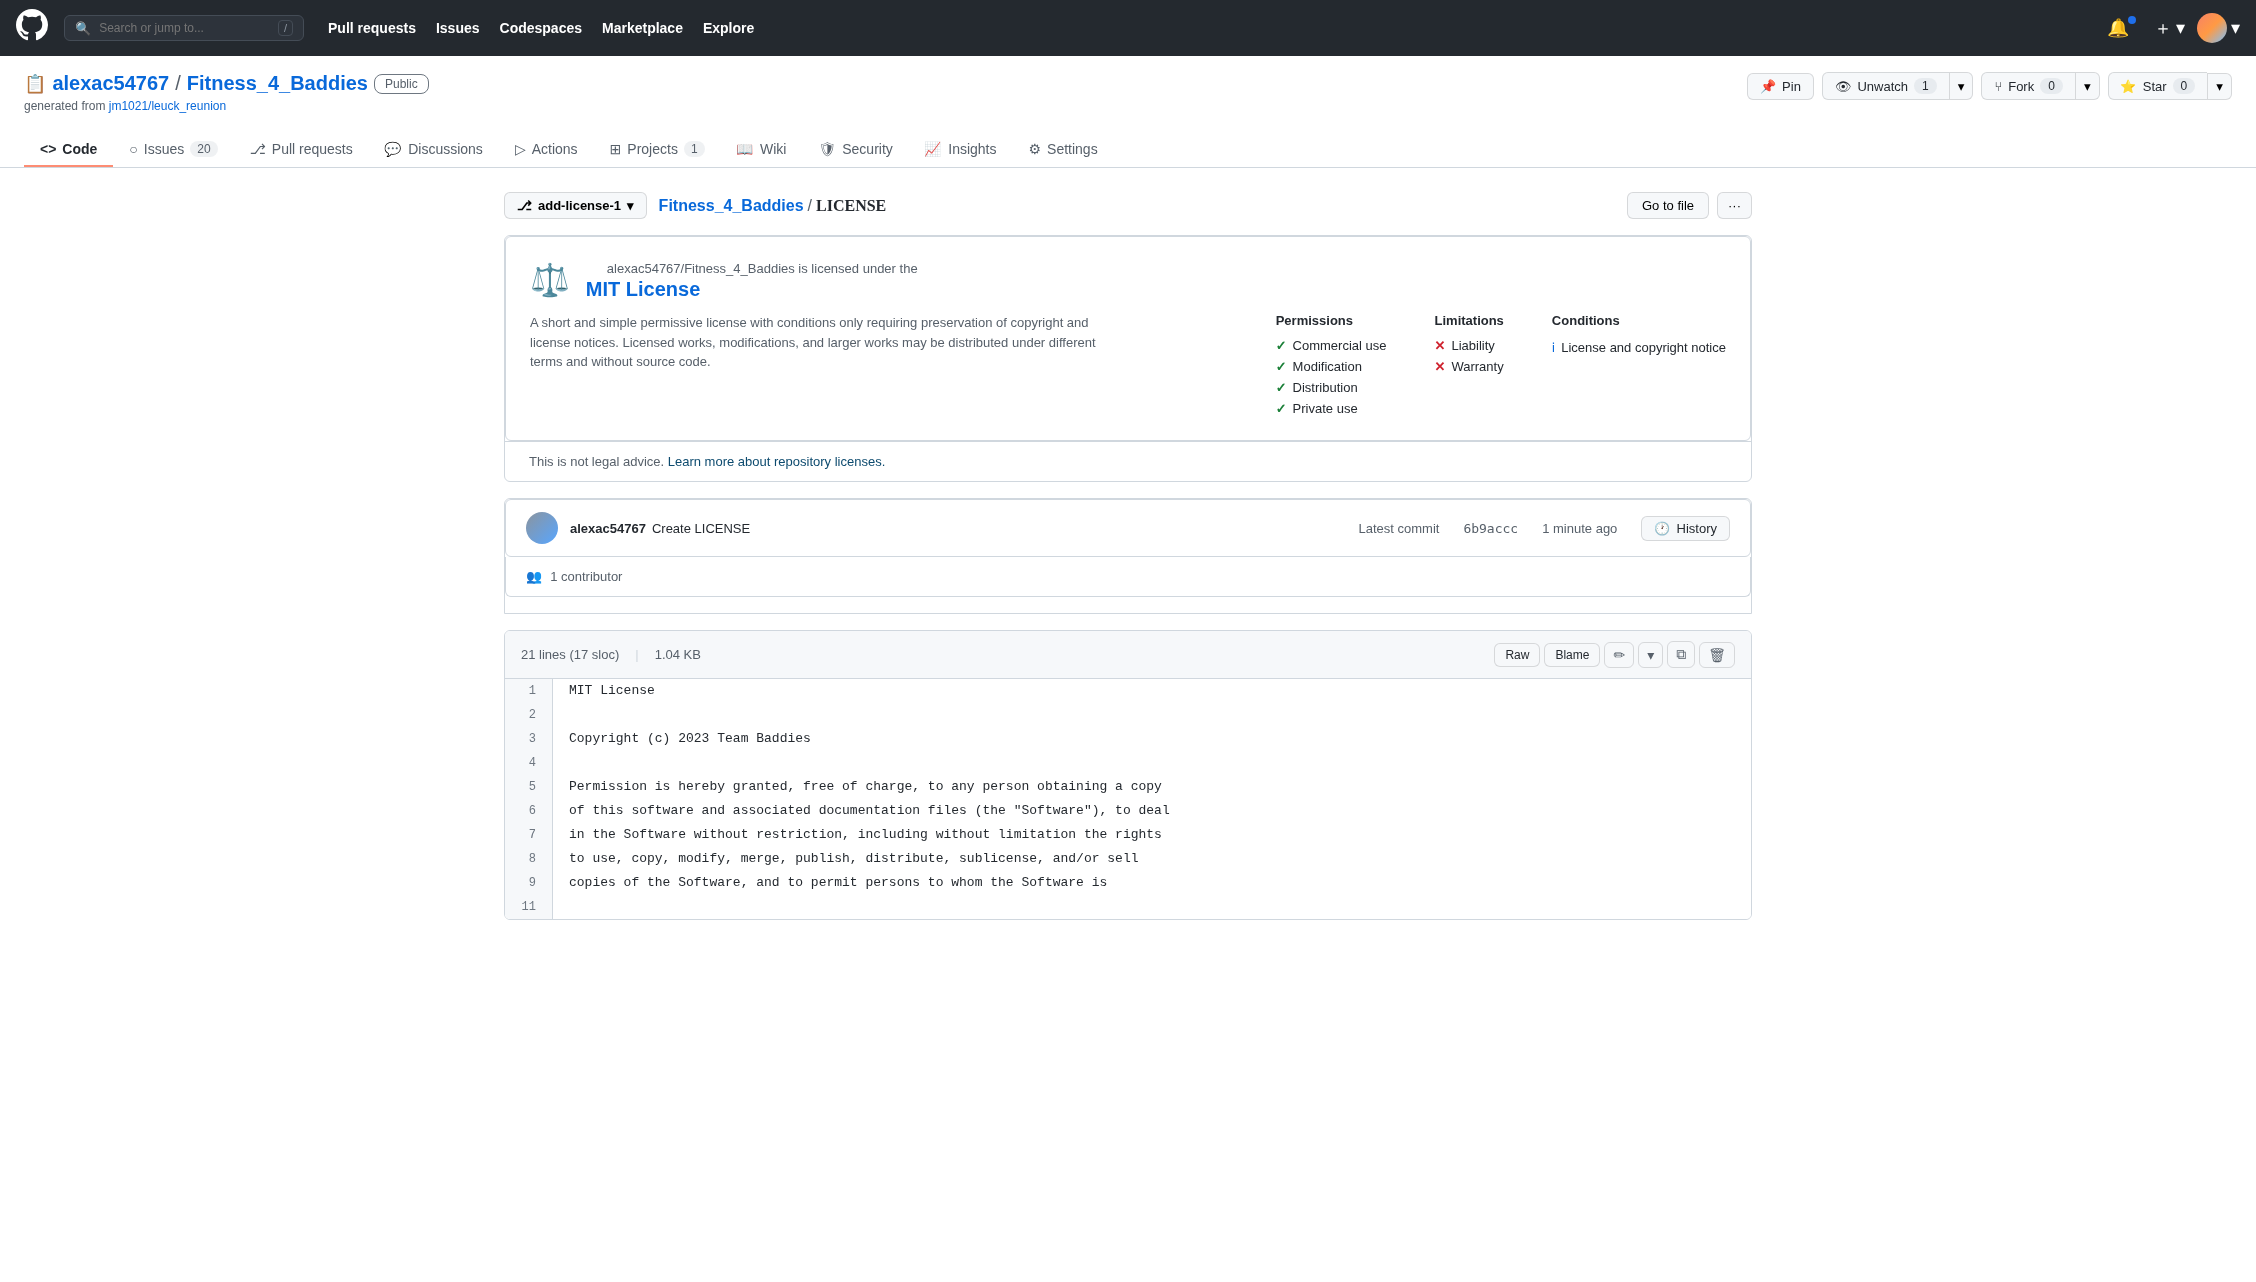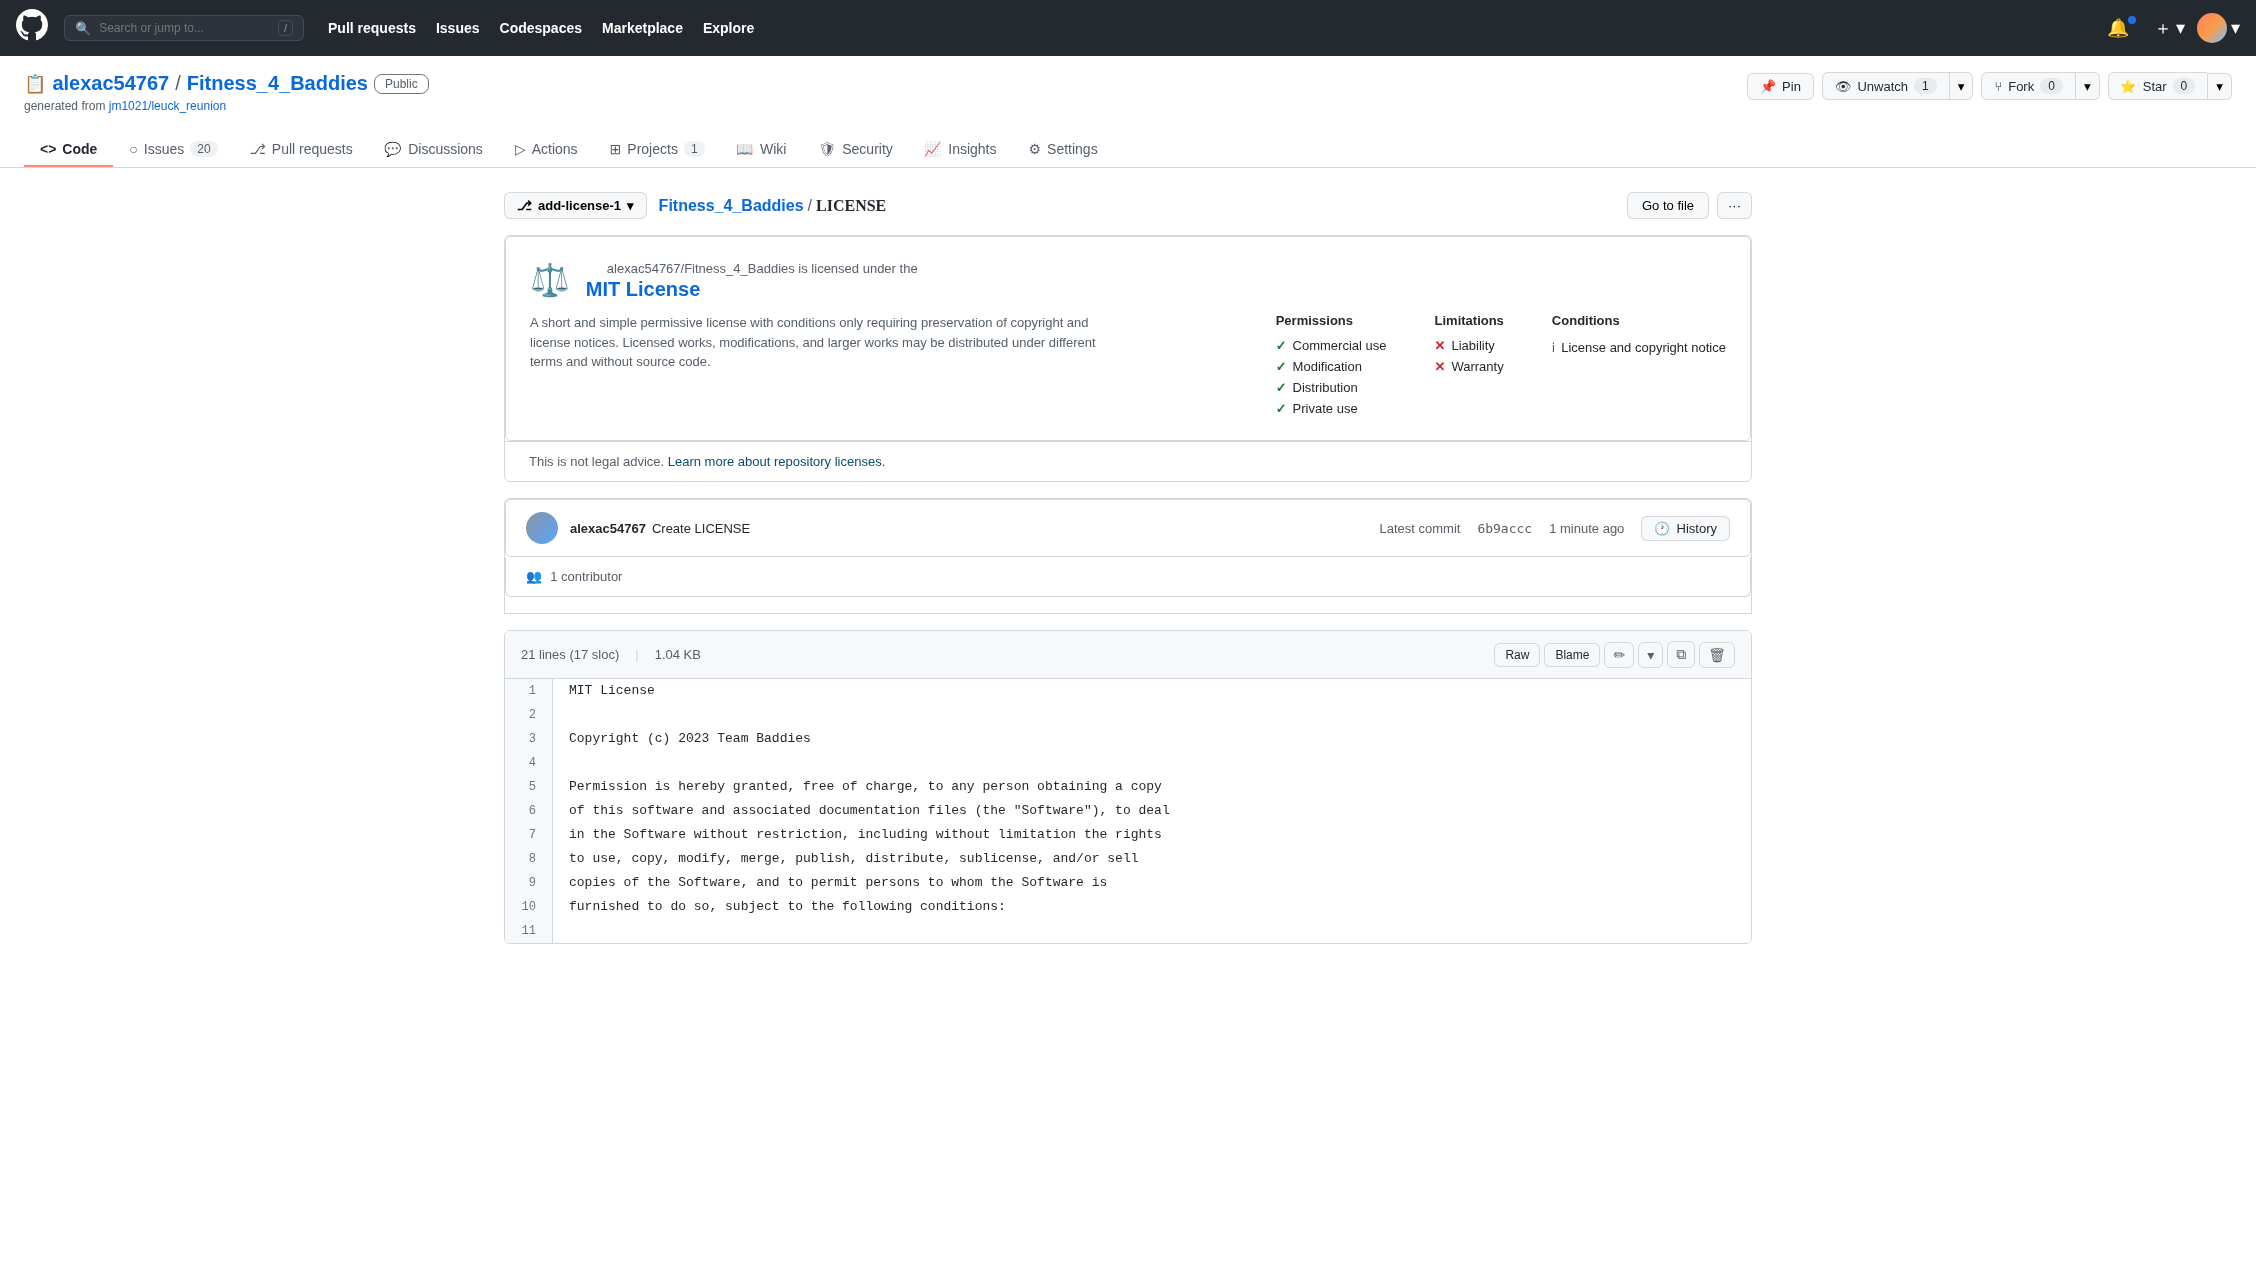--- a/index.html
+++ b/index.html
@@ -378,21 +378,21 @@
       font-weight: 600;
       color: #24292f;
     }
     .commit-info .message {
       color: #24292f;
     }
     .commit-meta {
       margin-left: auto;
       display: flex;
       align-items: center;
-      gap: 17px;
+      gap: 24px;
       font-size: 13px;
       color: #57606a;
     }
     .commit-hash {
       font-family: monospace;
       color: #57606a;
     }
     .history-btn {
       display: flex;
       align-items: center;
@@ -787,23 +787,19 @@
       </div>
       <div class="code-line">
         <span class="line-number">8</span>
         <span class="line-code">to use, copy, modify, merge, publish, distribute, sublicense, and/or sell</span>
       </div>
       <div class="code-line">
         <span class="line-number">9</span>
         <span class="line-code">copies of the Software, and to permit persons to whom the Software is</span>
       </div>
       <div class="code-line">
-        <span class="line-number">10</span>
-        <span class="line-code">furnished to do so, subject to the following conditions:</span>
-      </div>
-      <div class="code-line">
         <span class="line-number">11</span>
         <span class="line-code"></span>
       </div>
     </div>
   </div>
 
 </div>
 
 </body></html>

